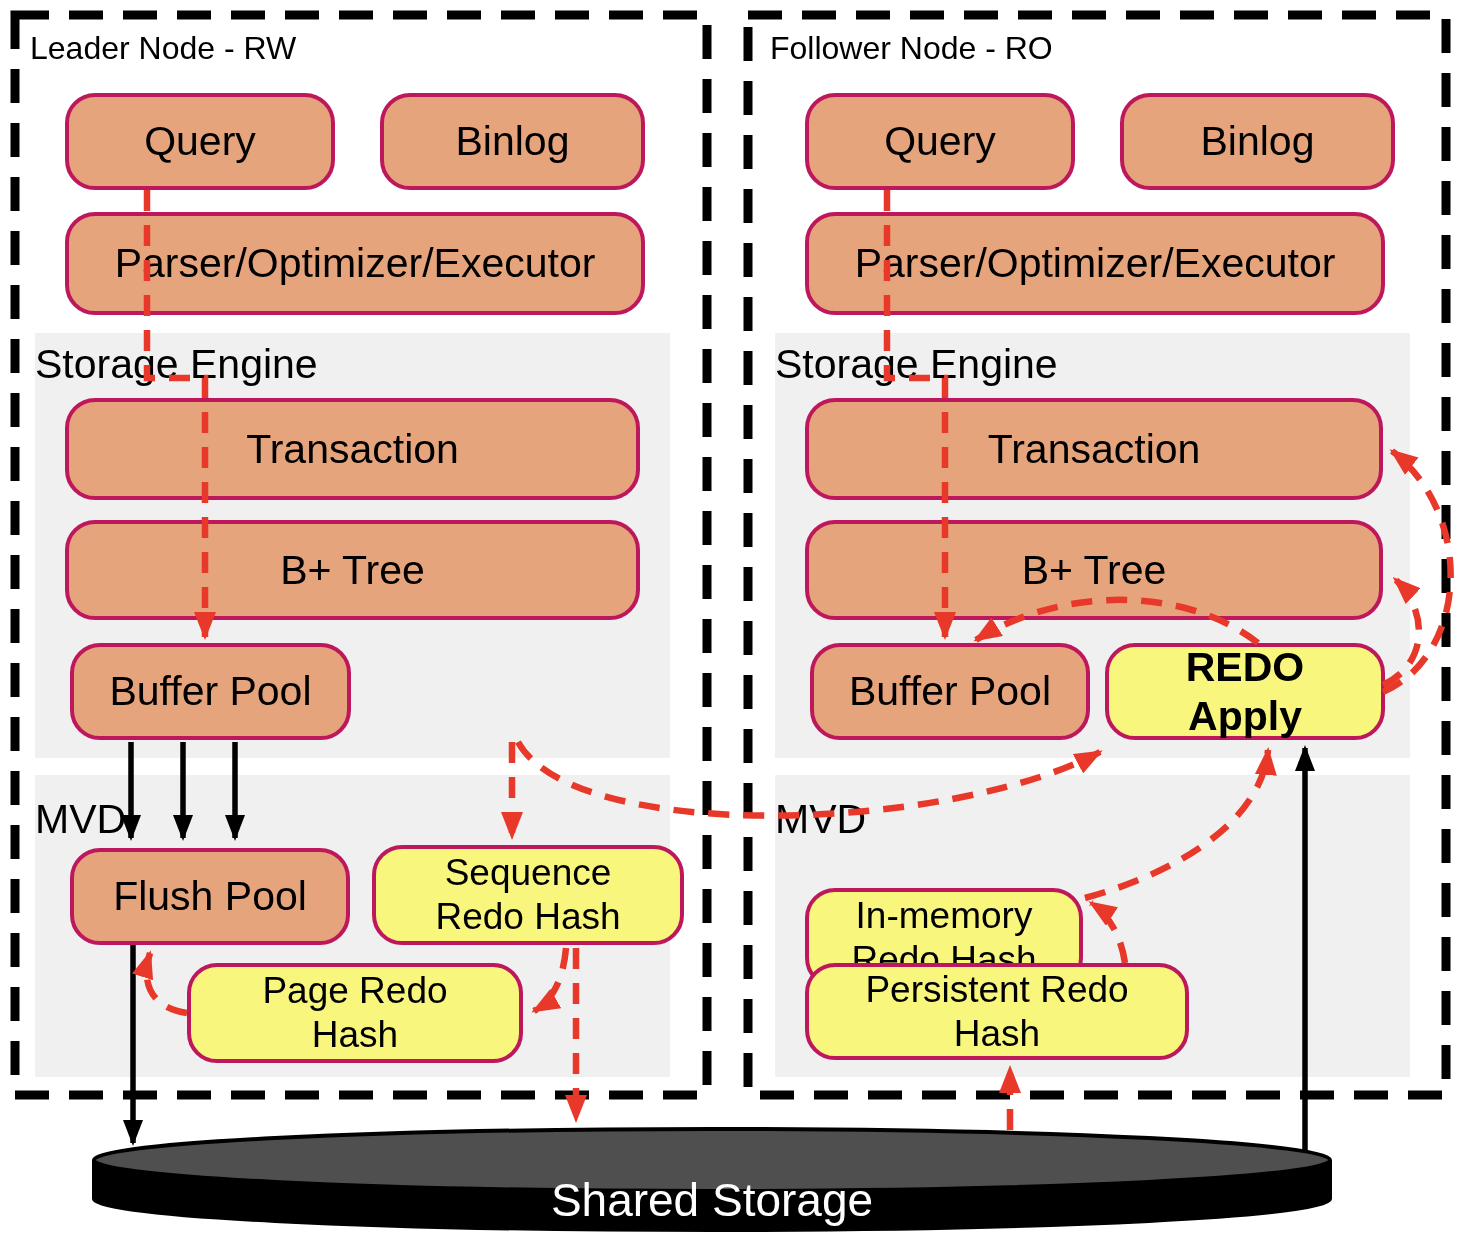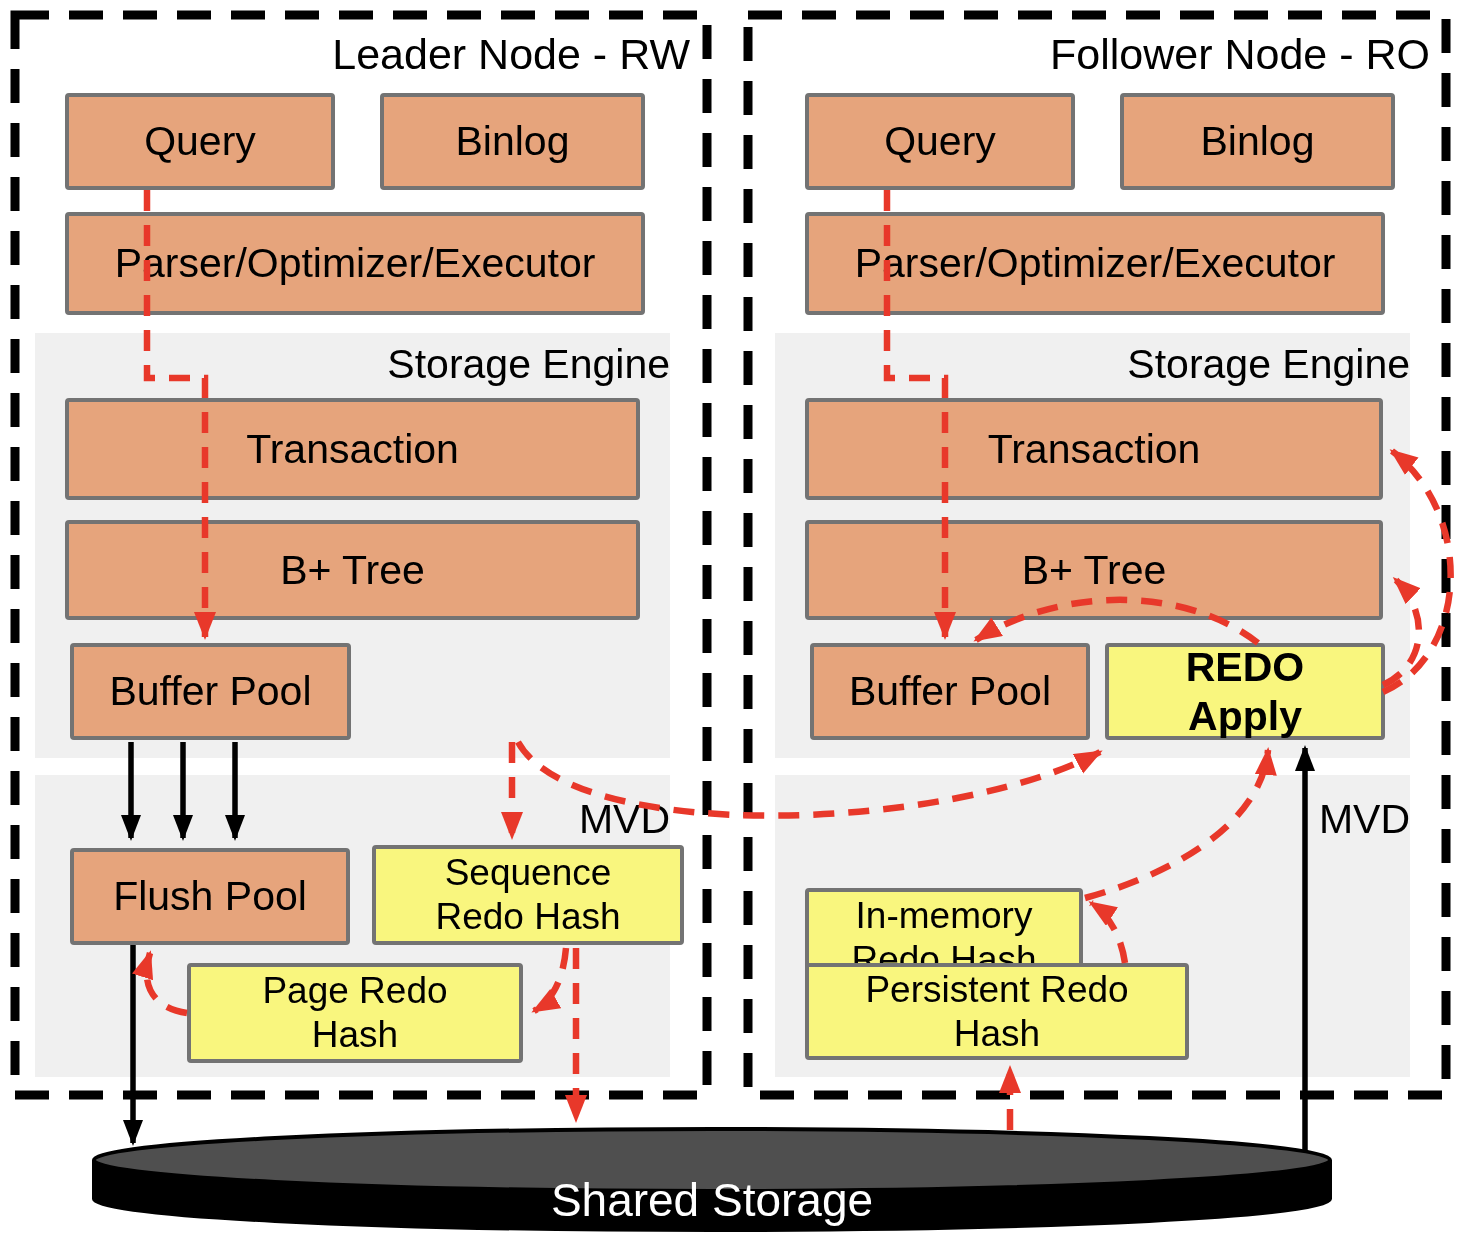--- a/index.html
+++ b/index.html
@@ -1,26 +1,26 @@
 <!DOCTYPE html>
 <html><head>
 <meta charset="utf-8">
 <style>
   html,body{margin:0;padding:0;background:#ffffff;}
   .canvas{position:relative;width:1477px;height:1240px;background:#fff;overflow:hidden;
           font-family:"Liberation Sans", sans-serif;color:#000;}
   .section{position:absolute;background:#F0F0F0;}
-  .box{position:absolute;box-sizing:border-box;border:4px solid #737373;border-radius:4px;
+  .box{position:absolute;box-sizing:border-box;border:4px solid #be185d;border-radius:30px;
        display:flex;align-items:center;justify-content:center;text-align:center;
        font-size:41px;line-height:1.18;padding:4px 25px;}
   .orange{background:#E6A47C;}
   .yellow{background:#F9F67E;}
   .small{font-size:37px;}
-  .title{position:absolute;text-align:right;font-size:43px;}
-  .seclabel{position:absolute;text-align:right;font-size:41px;}
+  .title{position:absolute;text-align:left;font-size:32px;}
+  .seclabel{position:absolute;text-align:left;font-size:41px;}
   svg.overlay{position:absolute;left:0;top:0;pointer-events:none;}
   .red-arrow{stroke:#E8382A;stroke-width:6.5;fill:none;stroke-dasharray:21 14;}
   .black-arrow{stroke:#000;stroke-width:5.5;fill:none;}
   .node-border{fill:none;stroke:#000;stroke-width:9;stroke-dasharray:34 20;}
   .storage-label{fill:#fff;font-size:46px;font-family:"Liberation Sans",sans-serif;}
 </style>
 </head>
 <body>
 
 <div class="canvas">

